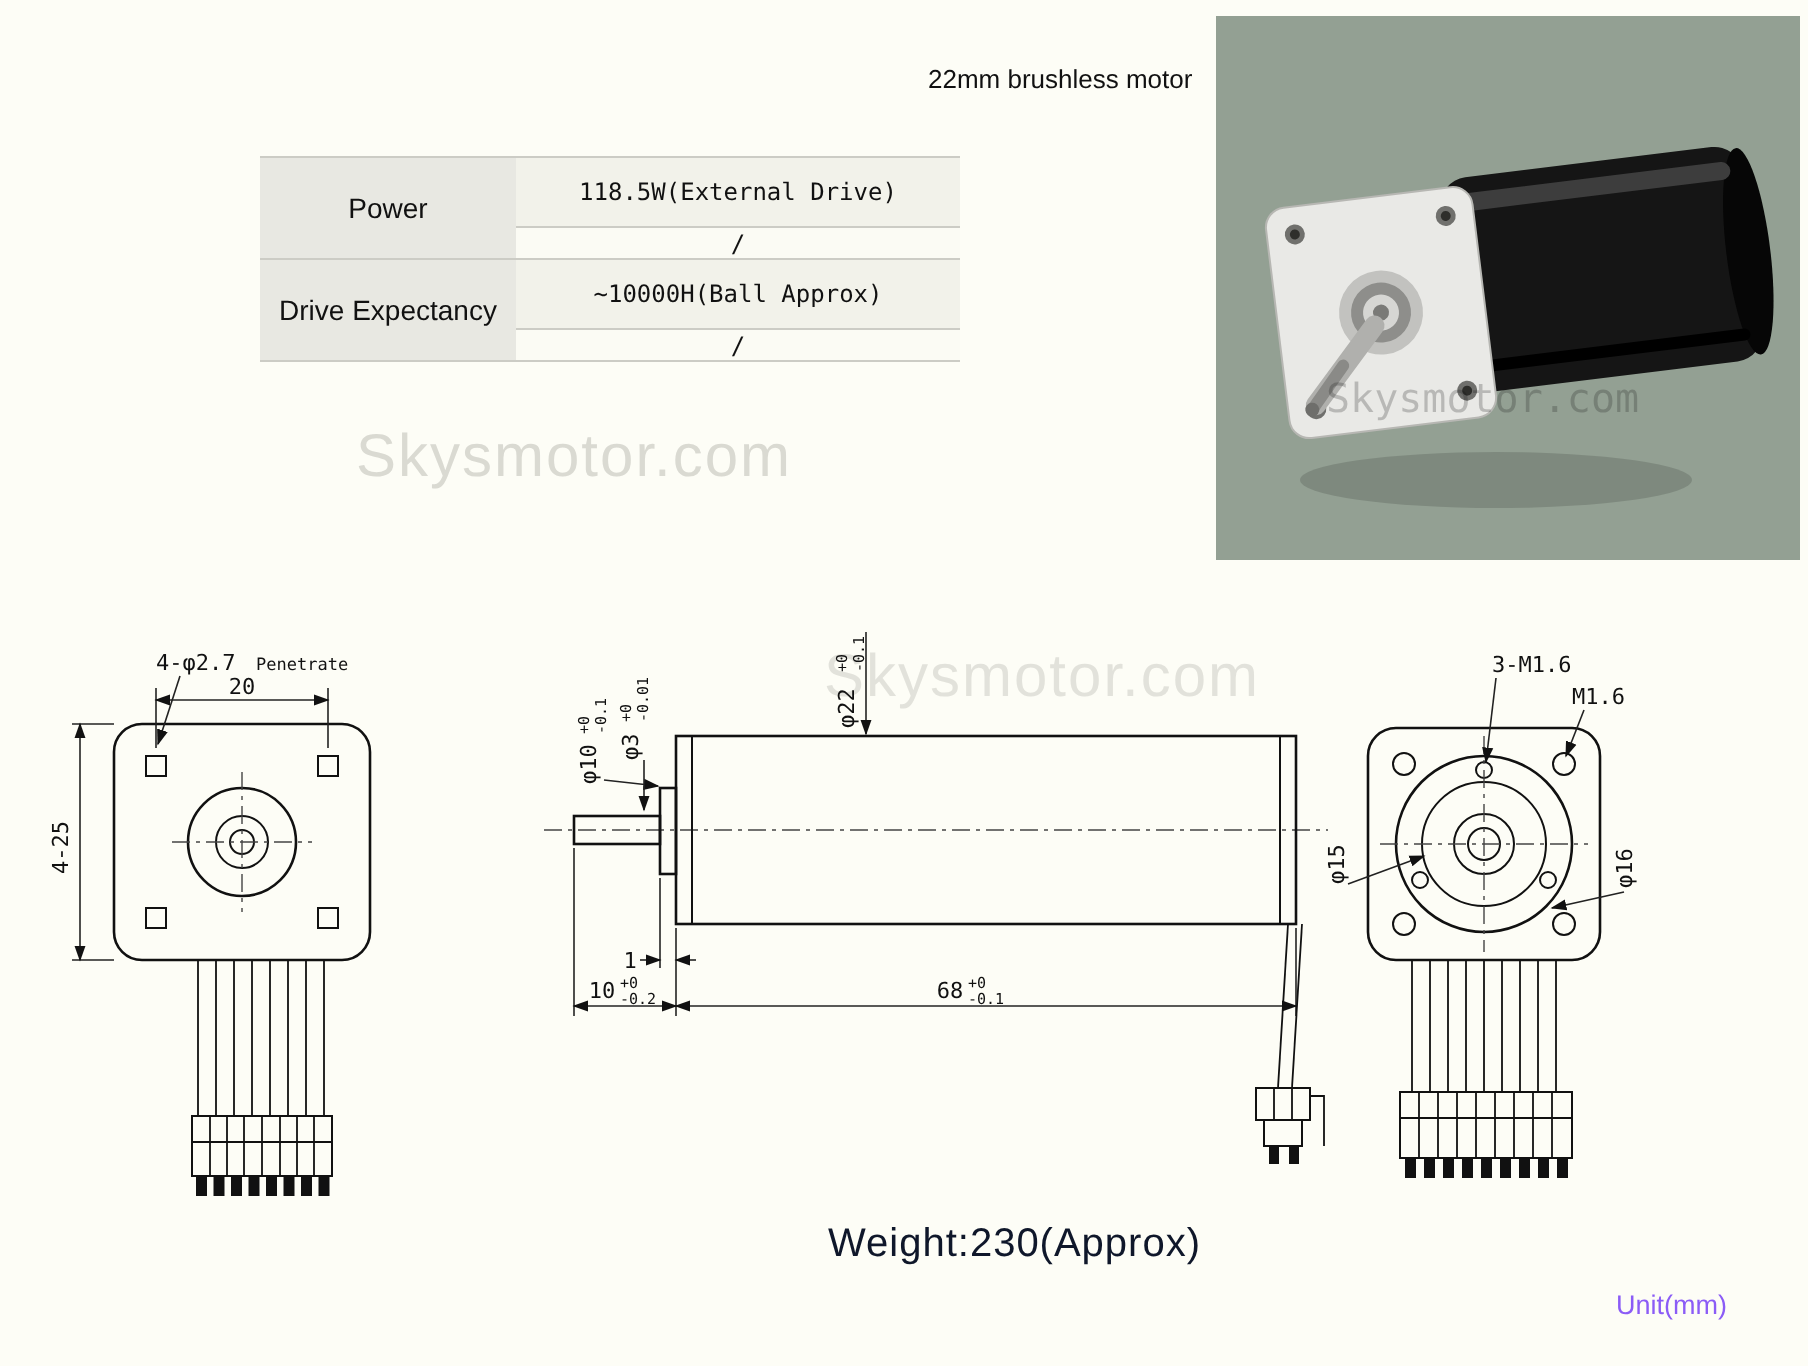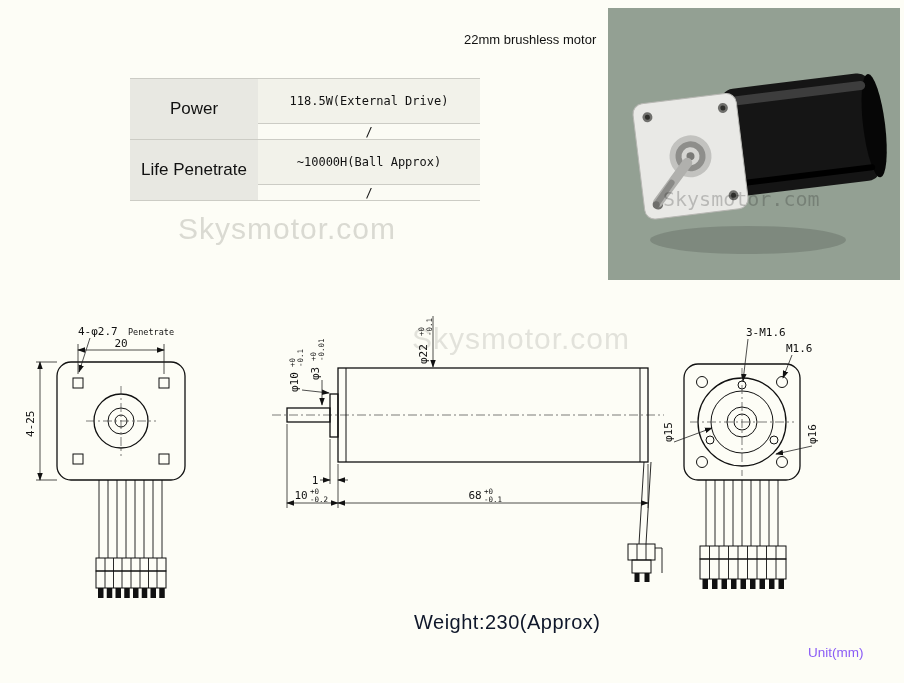--- a/index.html
+++ b/index.html
@@ -7,23 +7,23 @@
   body { background:#fdfdf6; font-family:"Liberation Sans", sans-serif; position:relative; overflow:hidden; color:#111; }
   .page { position:absolute; inset:0; }
   .title { position:absolute; left:8px; top:4px; font-family:"DejaVu Serif", serif; font-weight:bold; font-size:42px; letter-spacing:2px; color:#000; }
   .note { position:absolute; left:202px; top:26px; font-size:13px; color:#111; }
   .motor-type { position:absolute; left:464px; top:32px; font-size:13px; color:#111; }
   .watermark { position:absolute; font-size:30px; letter-spacing:1px; color:#c3c3bb; opacity:.6; white-space:nowrap; }
   .wm1 { left:178px; top:212px; }
   .wm2 { left:412px; top:322px; opacity:.45; }
   .spec-table { position:absolute; left:130px; top:78px; border-collapse:collapse; font-size:12px; }
   .spec-table td { border-top:1px solid #ccccc5; border-bottom:1px solid #ccccc5; }
-  .spec-table .label { width:128px; background:#e8e8e2; text-align:center; font-size:17px; }
+  .spec-table .label { width:128px; background:#e8e8e2; text-align:center; font-size:14px; }
   .spec-table .value { width:222px; text-align:center; font-family:"DejaVu Sans Mono", monospace; }
-  .row-main .value { height:45px; background:#f2f2ea; }
+  .row-main .value { height:35px; background:#f2f2ea; }
   .row-alt .value { height:16px; background:#fbfbf4; }
   .photo { position:absolute; left:608px; top:8px; width:292px; height:272px; }
   .drawing { position:absolute; left:0; top:300px; }
   .footer-weight { position:absolute; left:414px; top:611px; font-size:20px; letter-spacing:.5px; color:#0f172a; }
   .footer-unit { position:absolute; left:808px; top:645px; font-size:13.5px; color:#8b5cf6; }
   svg text { font-family:"DejaVu Sans Mono", monospace; fill:#111; }
   .ol  { fill:none; stroke:#111; stroke-width:1.3; }
   .ol1 { fill:none; stroke:#111; stroke-width:1; }
   .thin  { fill:none; stroke:#222; stroke-width:.8; }
   .thin1 { fill:none; stroke:#111; stroke-width:.9; }
@@ -45,21 +45,21 @@
   <table class="spec-table">
     <tbody>
         <tr class="row-main">
       <td class="label" rowspan="2">Power</td>
       <td class="value">118.5W(External Drive)</td>
     </tr>
     <tr class="row-alt">
       <td class="value">/</td>
     </tr>
     <tr class="row-main">
-      <td class="label" rowspan="2">Life Penetrate</td>
+      <td class="label" rowspan="2">Drive Expectancy</td>
       <td class="value">~10000H(Ball Approx)</td>
     </tr>
     <tr class="row-alt">
       <td class="value">/</td>
     </tr>
   </tbody>
     </table>
 
   <div class="photo">
     <svg width="292" height="272" viewBox="0 0 292 272">

